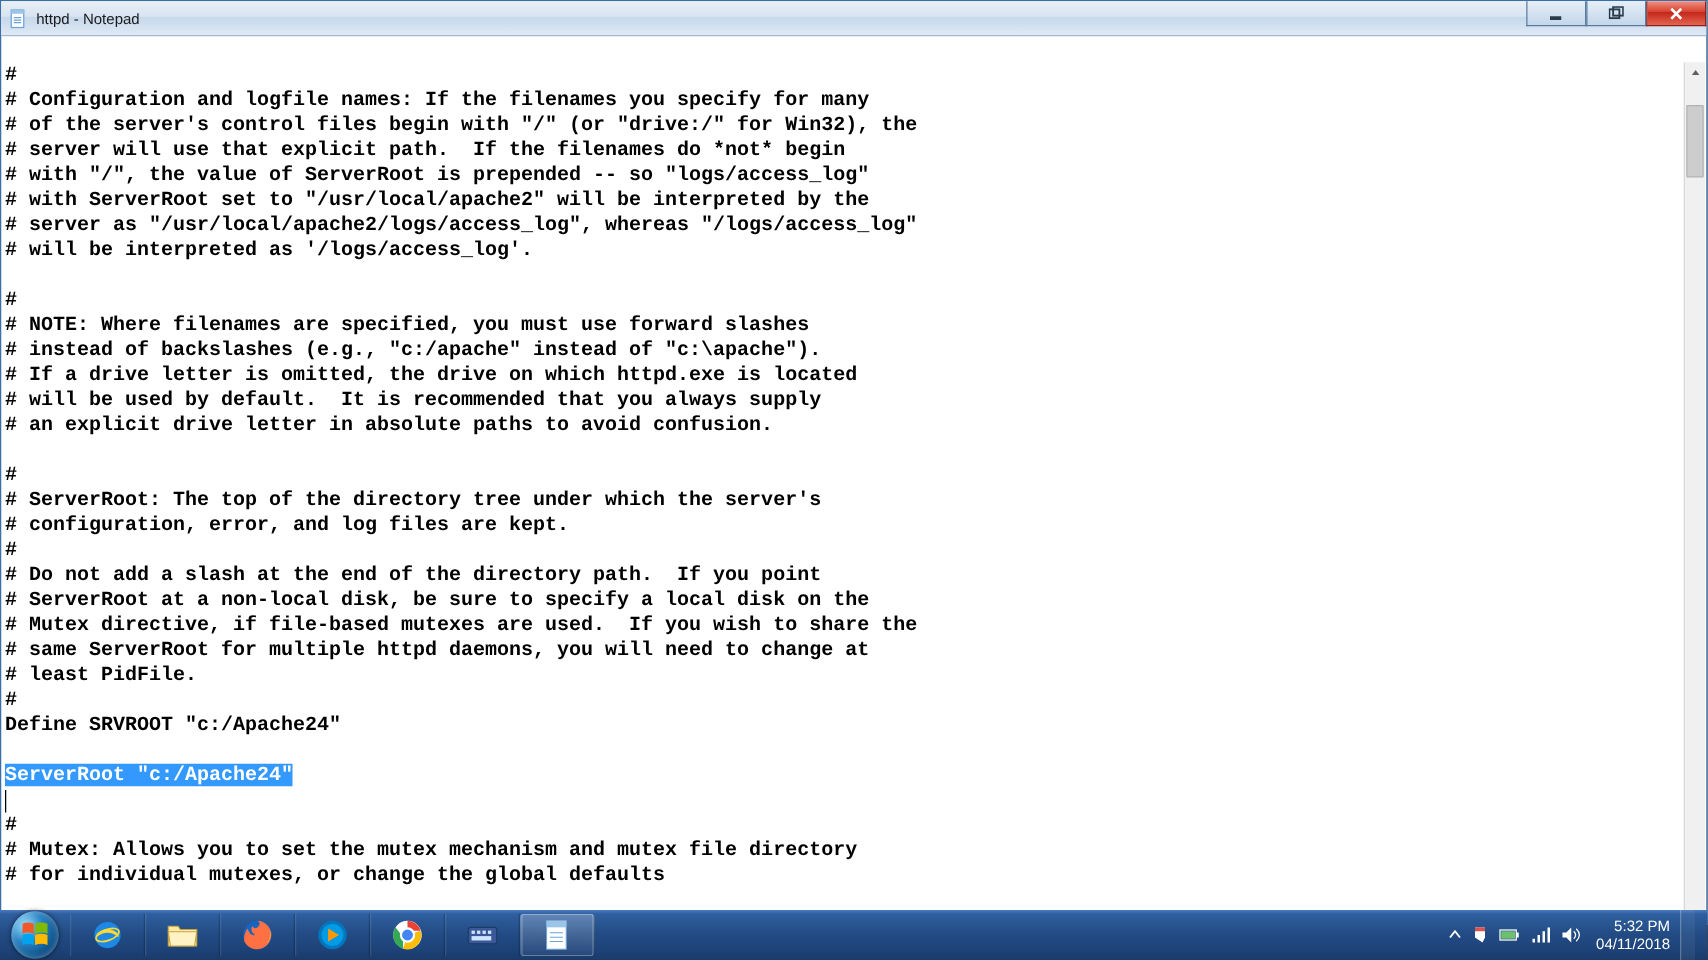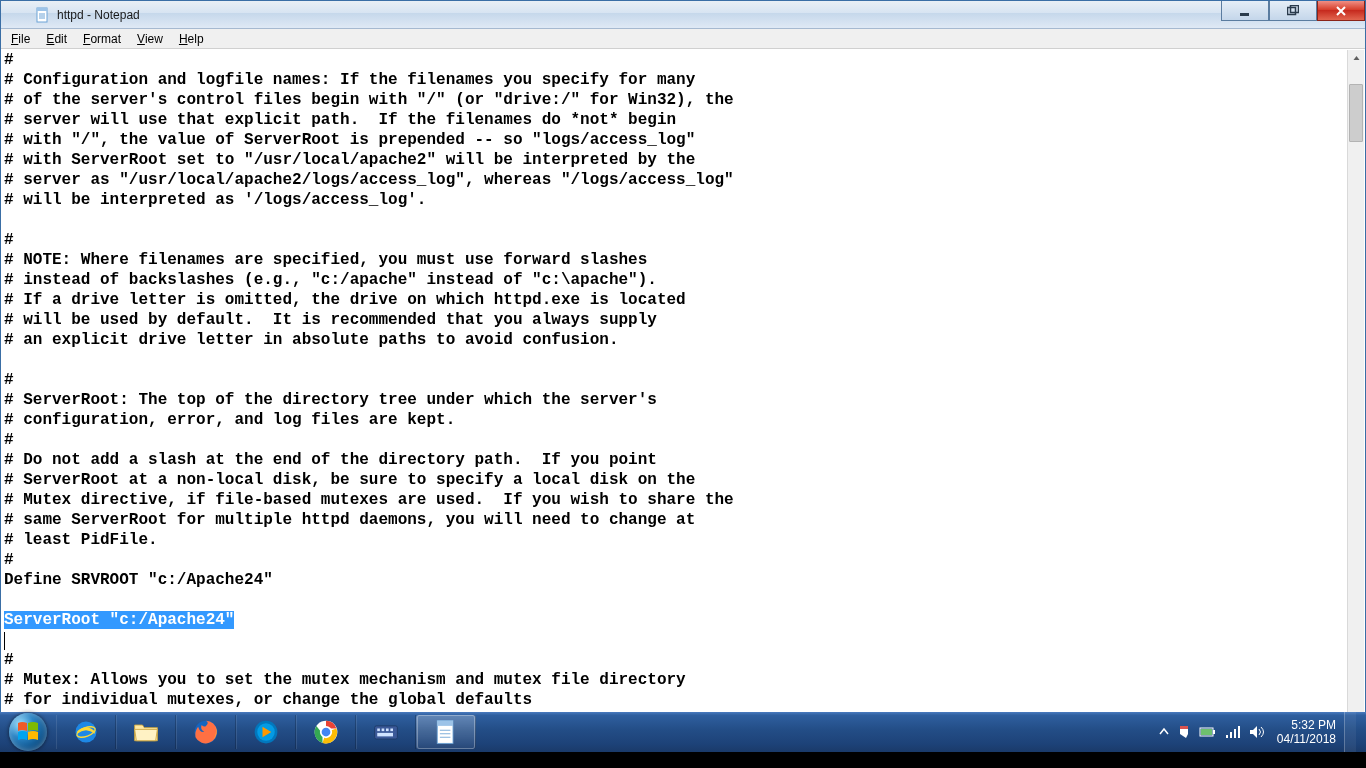--- a/index.html
+++ b/index.html
@@ -1,20 +1,20 @@
 <!DOCTYPE html>
 <html><head>
 <meta charset="utf-8">
 <style>
 * { margin:0; padding:0; box-sizing:border-box; }
 html,body { width:1366px; height:768px; overflow:hidden; font-family:"Segoe UI",Tahoma,sans-serif; background:#000; }
 
 
 .window { position:absolute; left:0; top:0; width:1366px; height:740px; background:#fff; border:1px solid #3a6ea5; }
-.titlebar { height:28px; background:linear-gradient(180deg,#e9eff5 0%,#d7e4f2 45%,#c6d8eb 46%,#dfe9f5 100%); border-bottom:1px solid #a6b9d0; display:flex; align-items:center; position:relative;padding-left:28px; }
+.titlebar { height:28px; background:linear-gradient(180deg,#e9eff5 0%,#d7e4f2 45%,#c6d8eb 46%,#dfe9f5 100%); border-bottom:1px solid #a6b9d0; display:flex; align-items:center; position:relative; }
 .titlebar .icon { width:16px; height:16px; margin:0 6px; }
 .titlebar .title { font-size:12px; color:#1a1a1a; }
 .winbtns { position:absolute; right:0; top:0; display:flex; }
 .winbtn { width:48px; height:20px; margin-left:0; border:1px solid #5a7ca0; border-top:none; display:flex; align-items:center; justify-content:center; font-size:10px; font-family:Marlett,Arial; }
 .winbtn.min { background:linear-gradient(180deg,#e5eef7,#c4d6ea); }
 .winbtn.max { background:linear-gradient(180deg,#e5eef7,#c4d6ea); }
 .winbtn.close { width:48px; background:linear-gradient(180deg,#f08f84,#d7402d 45%,#c4261b 46%,#e2654f); color:#fff; border-color:#8a2318; border-top-right-radius:0; }
 .winbtn svg { display:block; }
 
 .menubar { height:20px; background:#f0f0f0; border-bottom:1px solid #d0d0d0; display:flex; align-items:center; padding:0 2px; font-size:12px; }
@@ -26,21 +26,21 @@
 .caret { display:inline-block; width:0; border-left:1px solid #000; height:18px; vertical-align:bottom; }
 .highlight { background:#3399ff; color:#fff; }
 
 .vscroll { position:absolute; right:0; top:0; bottom:0; width:17px; background:#f0f0f0; border-left:1px solid #d9d9d9; }
 .vscroll .arrow { height:17px; background:#f0f0f0; display:flex; align-items:center; justify-content:center; }
 .vscroll .arrow svg { width:7px; height:7px; }
 .vscroll .thumb { position:absolute; left:1px; right:1px; top:34px; height:58px; background:#cdcdcd; border:1px solid #b3b3b3; border-radius:1px; }
 .vscroll .thumb:after { content:""; position:absolute; left:3px; right:3px; top:50%; height:7px; margin-top:-4px; }
 
 
-.taskbar { position:absolute; left:0; bottom:16px; width:1366px; height:40px; background:linear-gradient(180deg,#4a7bbf 0%,#2f5f9f 8%,#234d86 45%,#1d4278 80%,#1a3a69 100%); display:flex; align-items:stretch; }
+.taskbar { position:absolute; left:0; bottom:0; width:1366px; height:40px; background:linear-gradient(180deg,#4a7bbf 0%,#2f5f9f 8%,#234d86 45%,#1d4278 80%,#1a3a69 100%); display:flex; align-items:stretch; }
 .start { width:56px; height:40px; display:flex; align-items:center; justify-content:center; position:relative; }
 .orb { width:38px; height:38px; border-radius:50%; background:radial-gradient(circle at 30% 30%,#9fe2ff 0%,#2a84c5 35%,#0c4f87 70%,#073458 100%); box-shadow:0 0 6px rgba(255,255,255,.4) inset,0 0 4px rgba(0,0,0,.6); position:relative; }
 .orb .flag { position:absolute; left:8px; top:8px; width:22px; height:22px; }
 .tbtn { width:60px; margin:3px 0; border-left:1px solid rgba(255,255,255,.1); border-right:1px solid rgba(0,0,0,.2); display:flex; align-items:center; justify-content:center; }
 .tbtn.active { background:linear-gradient(180deg,rgba(255,255,255,.25),rgba(255,255,255,.05)); box-shadow:inset 0 0 0 1px rgba(255,255,255,.3); border-radius:3px; }
 .tbtn svg, .tbtn .ico { width:28px; height:28px; }
 .tray { margin-left:auto; display:flex; align-items:center; padding:0 10px 0 4px; font-size:11px; color:#fff; }
 .tray .t-item { margin:0 4px; display:flex; align-items:center; }
 .tray .clock { text-align:right; line-height:14px; font-size:12px; margin-left:8px; }
 .tray .showdesk { width:12px; height:40px; margin-left:8px; border-left:1px solid rgba(255,255,255,.25); background:rgba(255,255,255,.06); }
@@ -73,27 +73,20 @@
             <rect x="3.5" y="0.5" width="8" height="7" fill="none" stroke="#2a3b4c" stroke-width="1.5"></rect>
           </svg>
         </div>
       <div class="winbtn close">
           <svg width="12" height="12">
             <path d="M2 2 L10 10 M10 2 L2 10" stroke="#fff" stroke-width="2"></path>
           </svg>
         </div>
     </div>
   </div>
-  <div class="menubar">
-    <span>File</span>
-    <span>Edit</span>
-    <span>Format</span>
-    <span>View</span>
-    <span>Help</span>
-  </div>
   <div class="editor-wrap">
     <div class="editor"><span>#
 # Configuration and logfile names: If the filenames you specify for many
 # of the server's control files begin with "/" (or "drive:/" for Win32), the
 # server will use that explicit path.  If the filenames do *not* begin
 # with "/", the value of ServerRoot is prepended -- so "logs/access_log"
 # with ServerRoot set to "/usr/local/apache2" will be interpreted by the
 # server as "/usr/local/apache2/logs/access_log", whereas "/logs/access_log"
 # will be interpreted as '/logs/access_log'.
 

